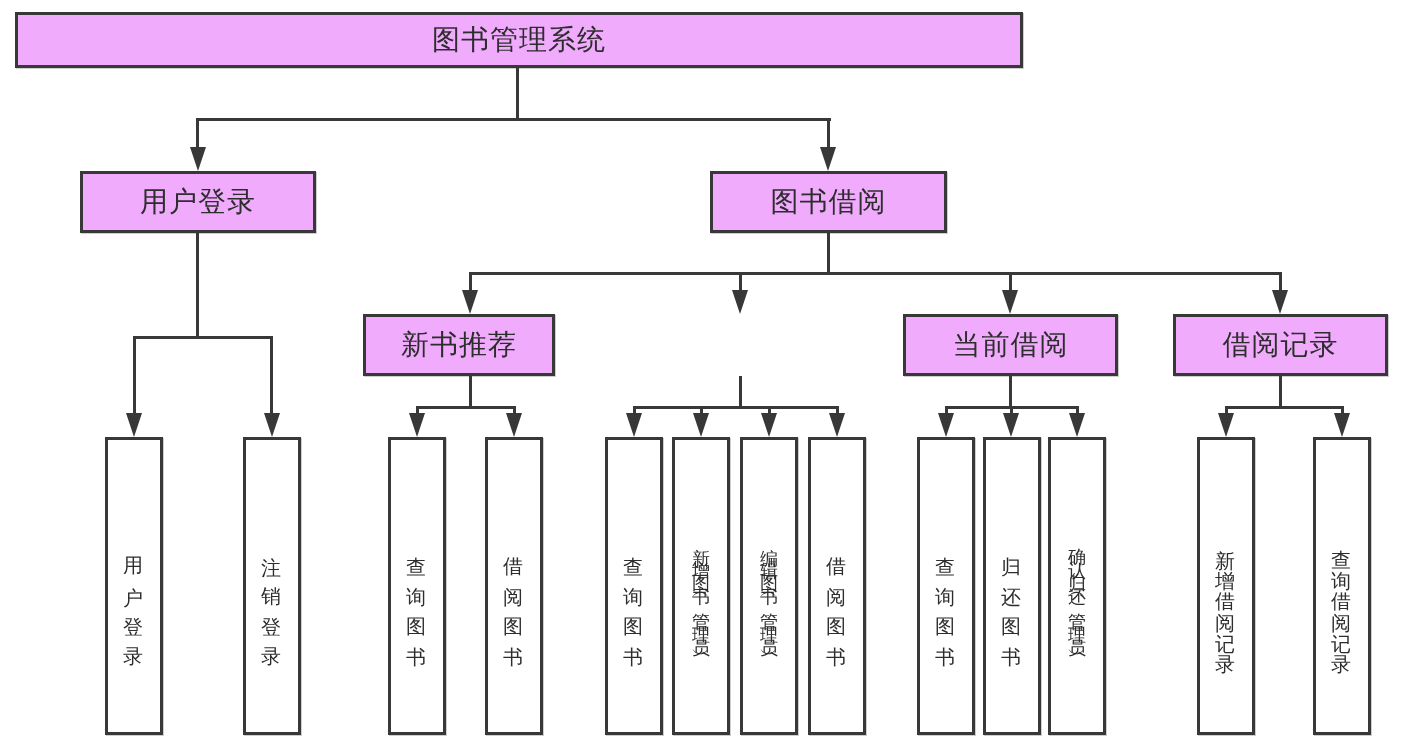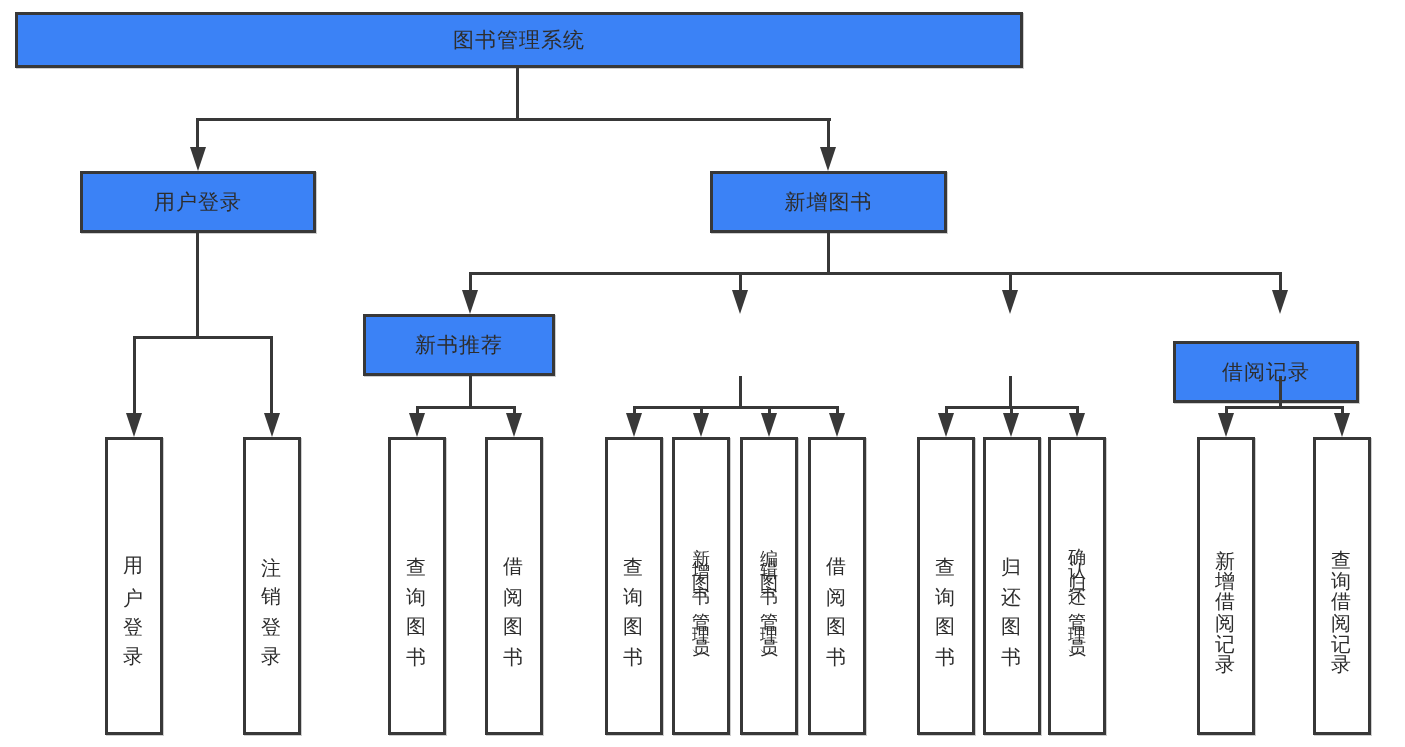--- a/index.html
+++ b/index.html
@@ -11,27 +11,27 @@
     position: relative;
     width: 1405px;
     height: 747px;
     background: #ffffff;
     overflow: hidden;
   }
   
   .box {
     position: absolute;
     box-sizing: border-box;
-    background: #3b82f6;
+    background: #f0abfc;
     border: 3px solid #383838;
     display: flex;
     align-items: center;
     justify-content: center;
     color: #2d2d2d;
-    font-size: 21px;
+    font-size: 28px;
     letter-spacing: 1px;
     box-shadow: 1px 1px 0 rgba(60,60,60,0.25);
   }
   
   .vbox {
     position: absolute;
     box-sizing: border-box;
     background: #ffffff;
     border: 3px solid #383838;
     width: 58px;
@@ -74,42 +74,43 @@
   <div class="box" style="left:15px; top:12px; width:1008px; height:56px;">图书管理系统</div>
 
   <div class="vl" style="left:516px; top:68px; height:52px;"></div>
   <div class="hl" style="left:197px; top:118px; width:634px;"></div>
   <div class="vl" style="left:196px; top:118px; height:33px;"></div>
   <div class="ah" style="left:190px; top:147px;"></div>
   <div class="vl" style="left:827px; top:118px; height:33px;"></div>
   <div class="ah" style="left:820px; top:147px;"></div>
 
   <div class="box" style="left:80px; top:171px; width:236px; height:62px;">用户登录</div>
-  <div class="box" style="left:710px; top:171px; width:237px; height:62px;">新增图书</div>
+  <div class="box" style="left:710px; top:171px; width:237px; height:62px;">图书借阅</div>
 
   <div class="vl" style="left:196px; top:233px; height:105px;"></div>
   <div class="hl" style="left:134px; top:336px; width:139px;"></div>
   <div class="vl" style="left:133px; top:336px; height:80px;"></div>
   <div class="ah" style="left:126px; top:413px;"></div>
   <div class="vl" style="left:270px; top:336px; height:80px;"></div>
   <div class="ah" style="left:264px; top:413px;"></div>
 
   <div class="vl" style="left:827px; top:233px; height:41px;"></div>
   <div class="hl" style="left:470px; top:272px; width:812px;"></div>
   <div class="vl" style="left:469px; top:272px; height:22px;"></div>
   <div class="ah" style="left:462px; top:290px;"></div>
   <div class="vl" style="left:739px; top:272px; height:22px;"></div>
   <div class="ah" style="left:732px; top:290px;"></div>
   <div class="vl" style="left:1009px; top:272px; height:22px;"></div>
   <div class="ah" style="left:1002px; top:290px;"></div>
   <div class="vl" style="left:1279px; top:272px; height:22px;"></div>
   <div class="ah" style="left:1272px; top:290px;"></div>
 
   <div class="box" style="left:363px; top:314px; width:192px; height:62px;">新书推荐</div>
-  <div class="box" style="left:1173px; top:314px; width:186px; height:62px;margin-top:27px;">借阅记录</div>
+  <div class="box" style="left:903px; top:314px; width:215px; height:62px;">当前借阅</div>
+  <div class="box" style="left:1173px; top:314px; width:215px; height:62px;">借阅记录</div>
 
   <div class="vl" style="left:469px; top:376px; height:32px;"></div>
   <div class="hl" style="left:417px; top:406px; width:98px;"></div>
   <div class="vl" style="left:416px; top:406px; height:12px;"></div>
   <div class="ah" style="left:409px; top:413px;"></div>
   <div class="vl" style="left:513px; top:406px; height:12px;"></div>
   <div class="ah" style="left:506px; top:413px;"></div>
 
   <div class="vl" style="left:739px; top:376px; height:32px;"></div>
   <div class="hl" style="left:634px; top:406px; width:204px;"></div>

